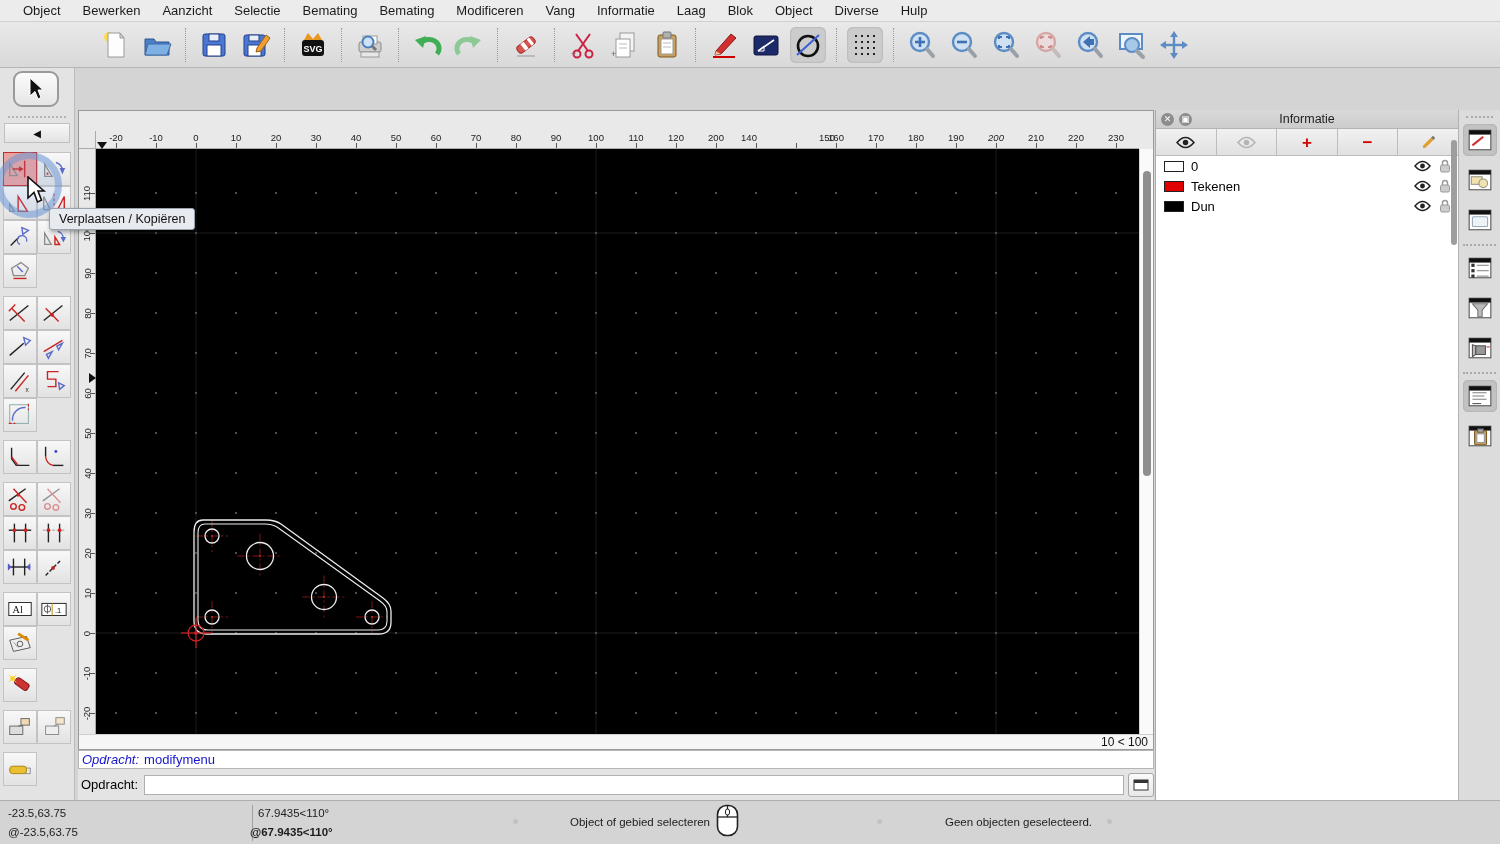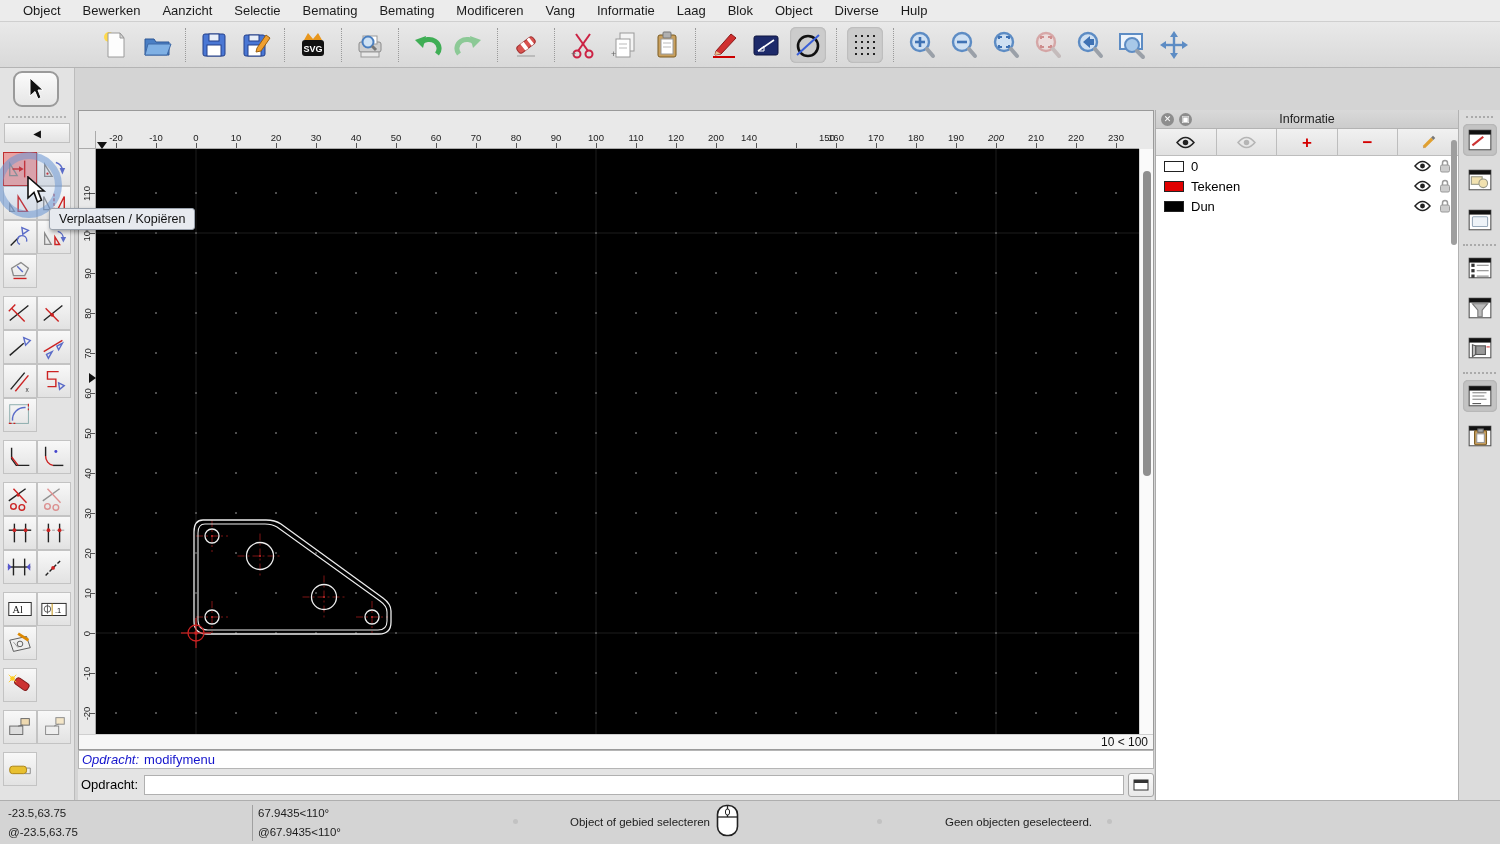--- a/index.html
+++ b/index.html
@@ -92,21 +92,21 @@
   #cmdrow .lbl{font-size:13px;color:#000;margin-right:6px;white-space:nowrap;}
   #cmdinput{width:980px;height:20px;border:1px solid #b0b0b0;background:#fff;font-size:13px;padding:0 4px;outline:none;}
   #kbbtn{width:26px;height:24px;margin-left:4px;border:1px solid #a5a5a5;background:linear-gradient(#fafafa,#e8e8e8);
     border-radius:3px;display:flex;align-items:center;justify-content:center;}
   
   #statusbar{position:absolute;left:0;top:800px;width:1500px;height:44px;background:#d4d4d4;border-top:1px solid #aeaeae;font-size:11.5px;color:#1c1c1c;}
   .sb-abs{position:absolute;left:8px;top:6px;}
   .sb-rel{position:absolute;left:8px;top:25px;}
   .sb-div{position:absolute;left:252px;top:4px;height:36px;border-left:1px solid #a0a0a0;}
   .sb-pol{position:absolute;left:258px;top:6px;}
-  .sb-polr{position:absolute;left:258px;top:25px;}
+  .sb-polr{position:absolute;left:250px;top:25px;font-weight:bold;}
   .sb-dot{position:absolute;top:819px;width:5px;height:5px;border-radius:50%;background:#c2c2c2;}
   .sb-hintl{position:absolute;left:570px;top:816px;font-size:11.5px;color:#1c1c1c;}
   .sb-hintr{position:absolute;left:945px;top:816px;font-size:11.5px;color:#1c1c1c;}
   #mouseicon{position:absolute;left:716px;top:804px;}
 </style>
 </head>
 <body>
 
 <div id="menubar">
     <span class="menu-item">Object</span>

